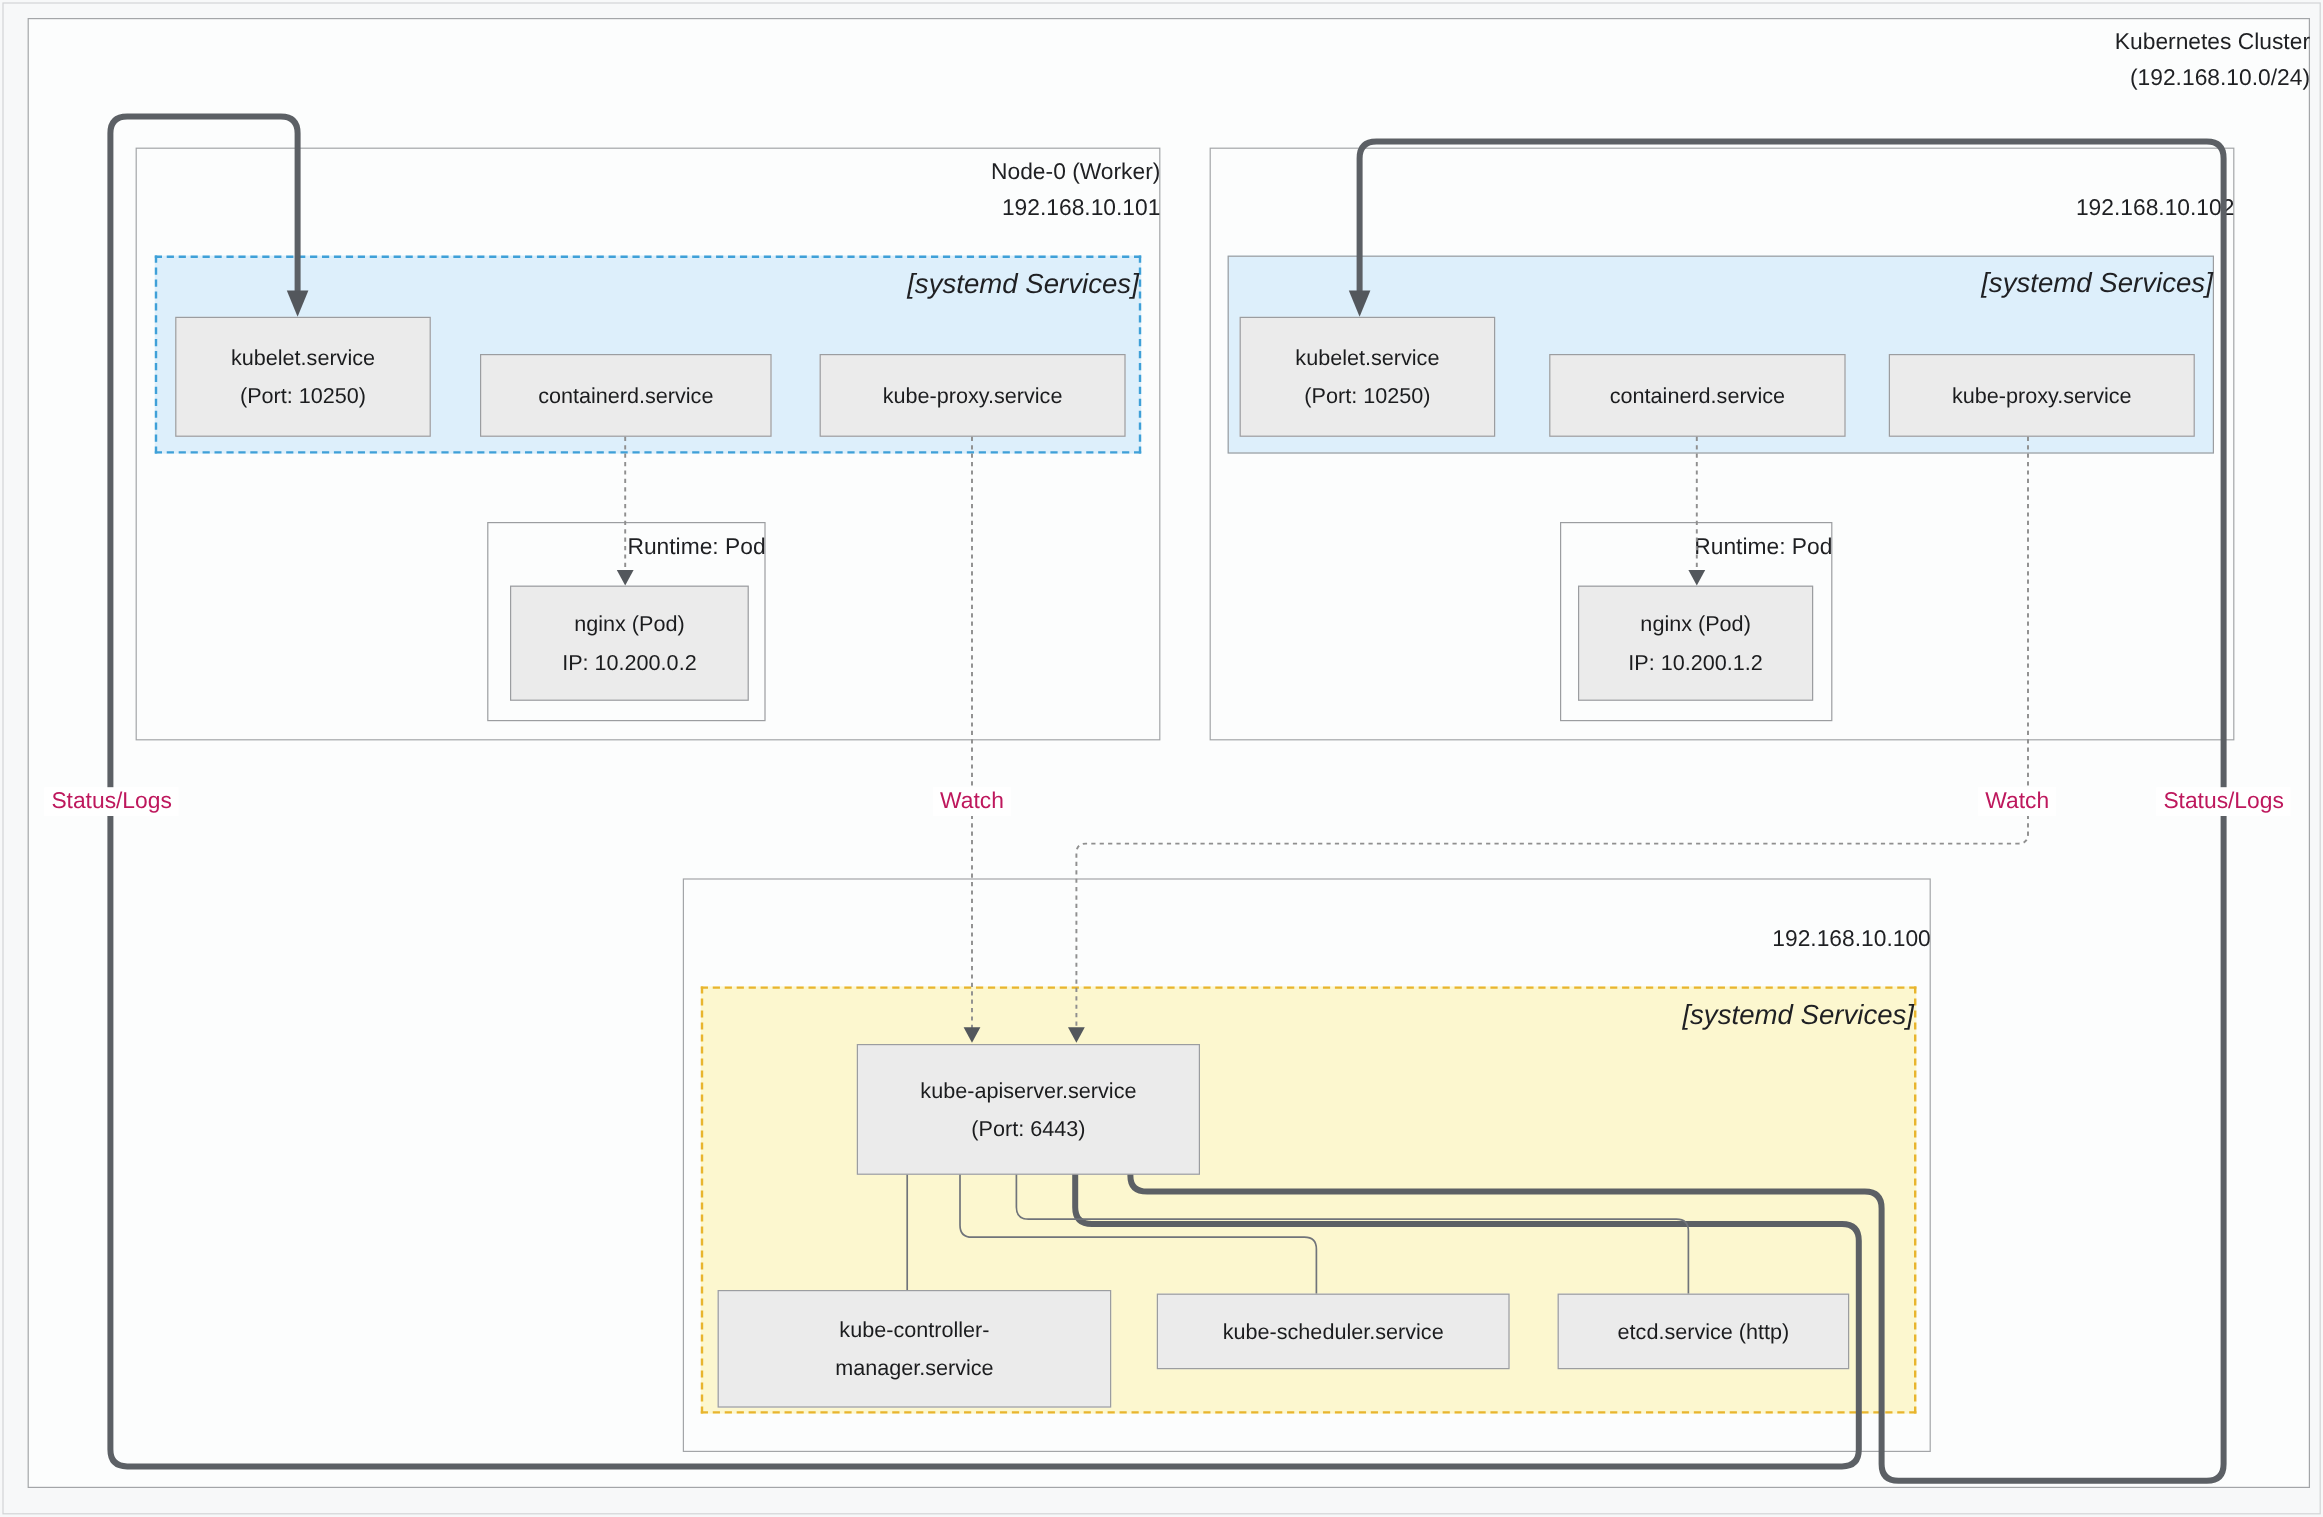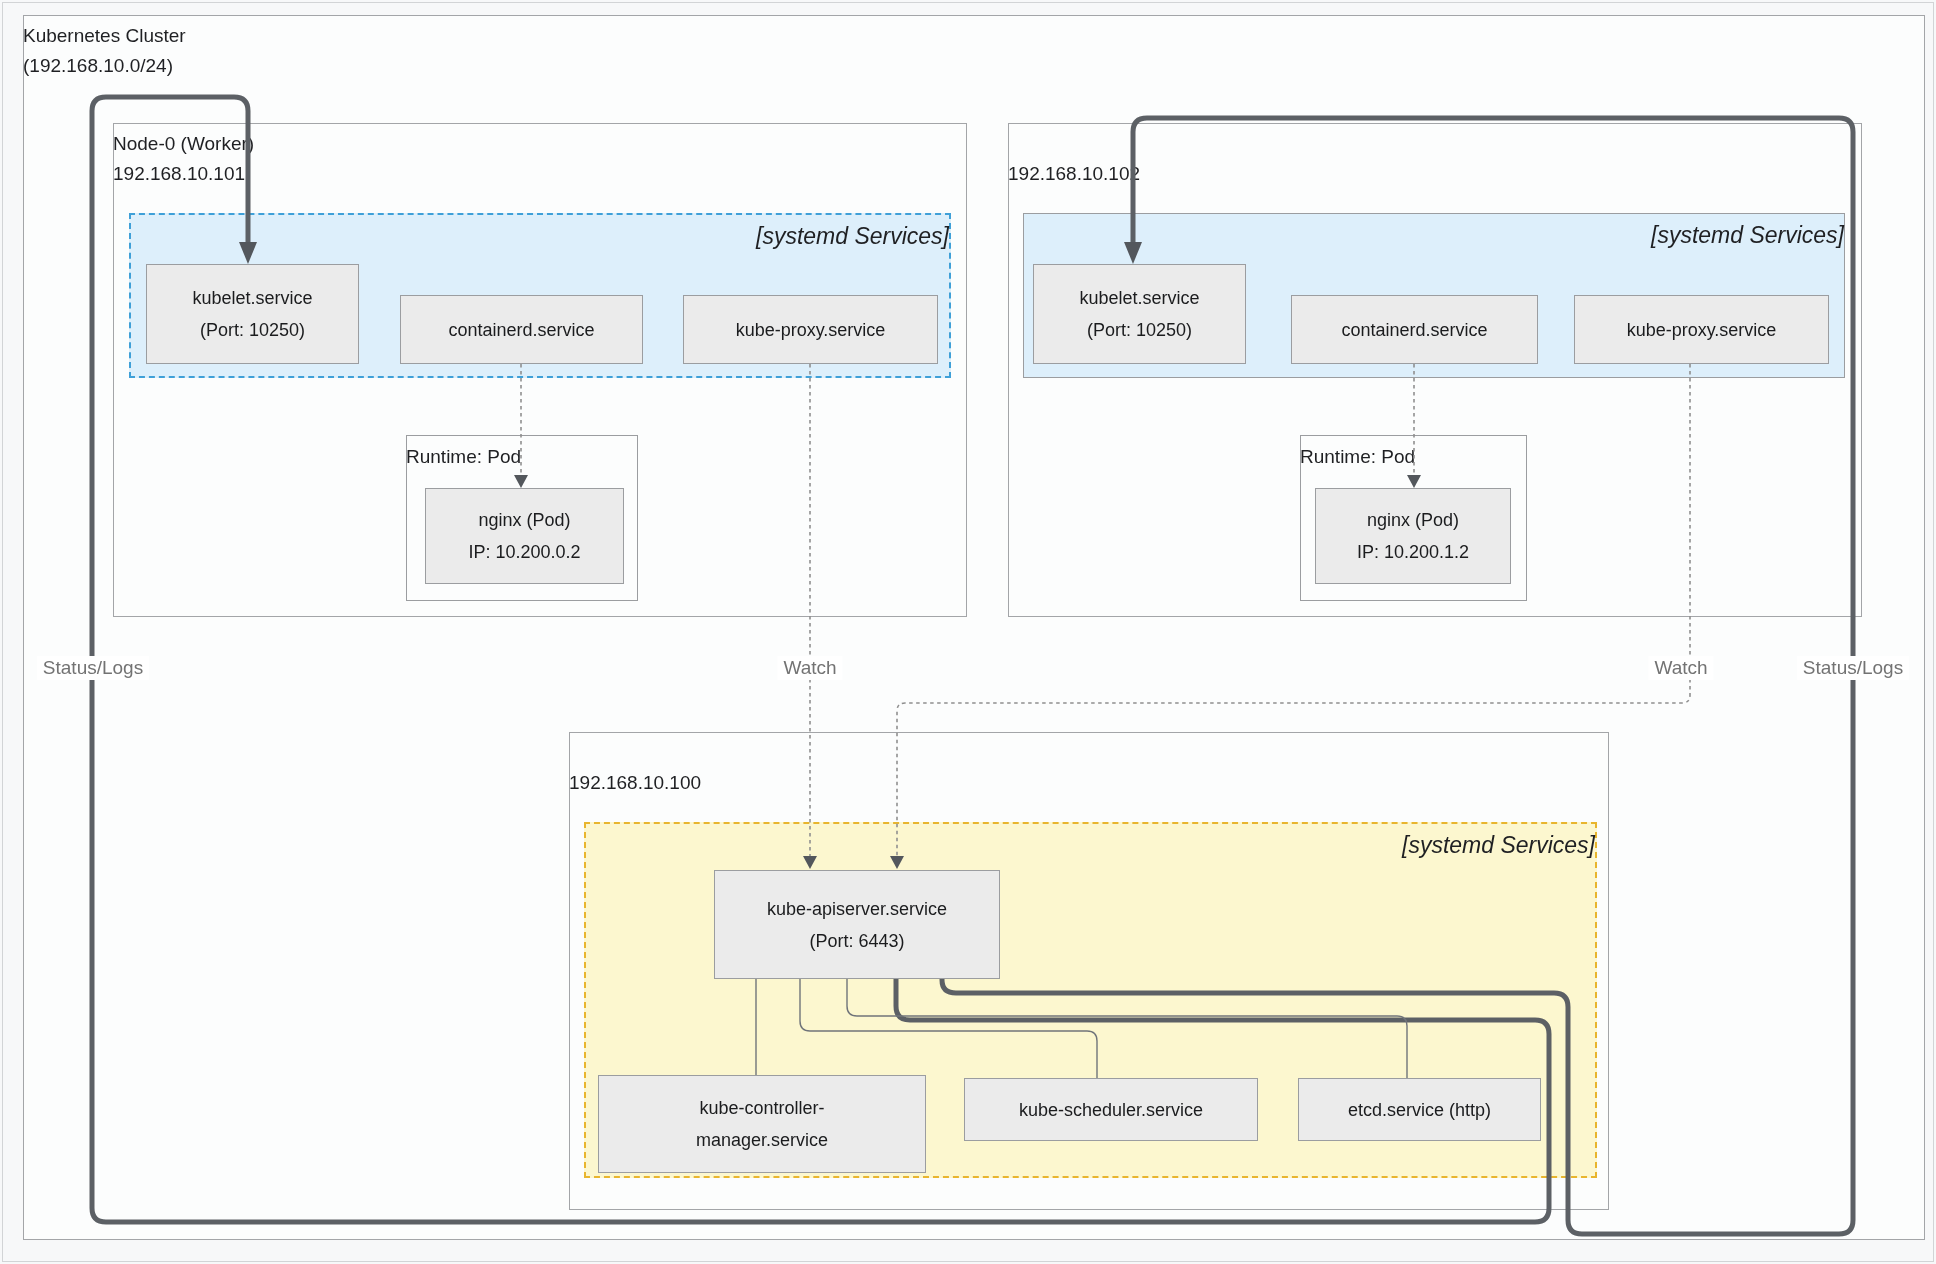--- a/index.html
+++ b/index.html
@@ -6,33 +6,33 @@
   .canvas{
     position:relative;width:1936px;height:1264px;overflow:hidden;
     background:#f7f8f9;
     font-family:"Liberation Sans", sans-serif;
     color:#1f2023;
     -webkit-font-smoothing:antialiased;
   }
   .page-edge{position:absolute;left:2px;top:2px;width:1930px;height:1258px;border:1px solid #d2d4d6;}
   .box{position:absolute;box-sizing:border-box;}
   .frame{border:1.4px solid #a3a5a8;background:#fcfdfd;}
-  .panel-title{position:absolute;left:0;right:0;text-align:left;font-size:19px;line-height:30px;}
+  .panel-title{position:absolute;left:0;right:0;text-align:right;font-size:19px;line-height:30px;}
   .svc{
     background:#ebebeb;border:1.5px solid #9b9da0;
     display:flex;flex-direction:column;align-items:center;justify-content:center;
     text-align:center;font-size:18px;line-height:32px;color:#1b1c1e;
   }
   .systemd-node{background:#ddeffb;border:2px dashed #3fa0d8;}
   .systemd-node-solid{background:#ddeffb;border:1.5px solid #9b9da0;}
   .systemd-server{background:#fcf7cf;border:2px dashed #e8b52e;}
   .systemd-label{position:absolute;left:0;right:0;top:8px;text-align:right;font-size:23px;font-style:italic;}
   .runtime{border:1.4px solid #9b9da0;background:transparent;}
   .edge-label{
-    position:absolute;background:#ffffff;padding:1px 6px;font-size:19px;color:#737373;
+    position:absolute;background:#ffffff;padding:1px 6px;font-size:19px;color:#be185d;
     transform:translate(-50%,0);white-space:nowrap;z-index:30;
   }
   svg.wires{position:absolute;left:0;top:0;z-index:20;pointer-events:none;}
   .z10{z-index:10;}
 </style>
 </head>
 <body>
 
 <div class="canvas">
   <div class="page-edge"></div>

